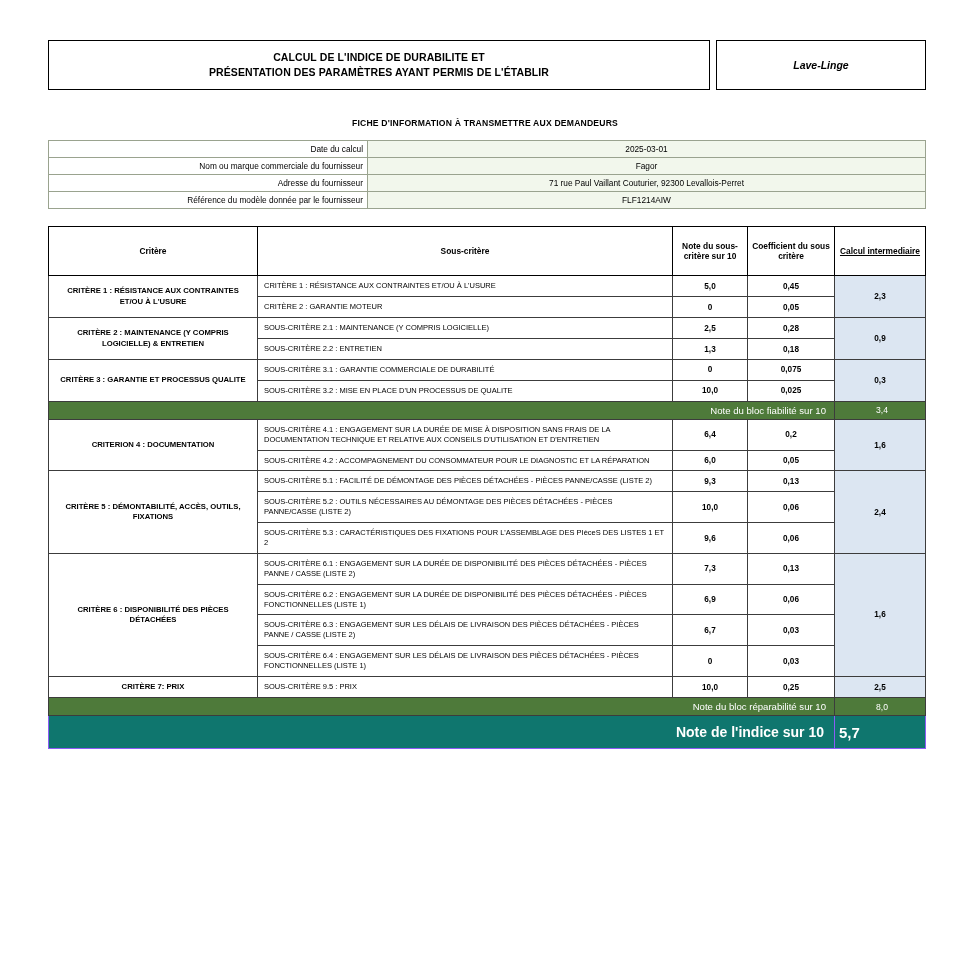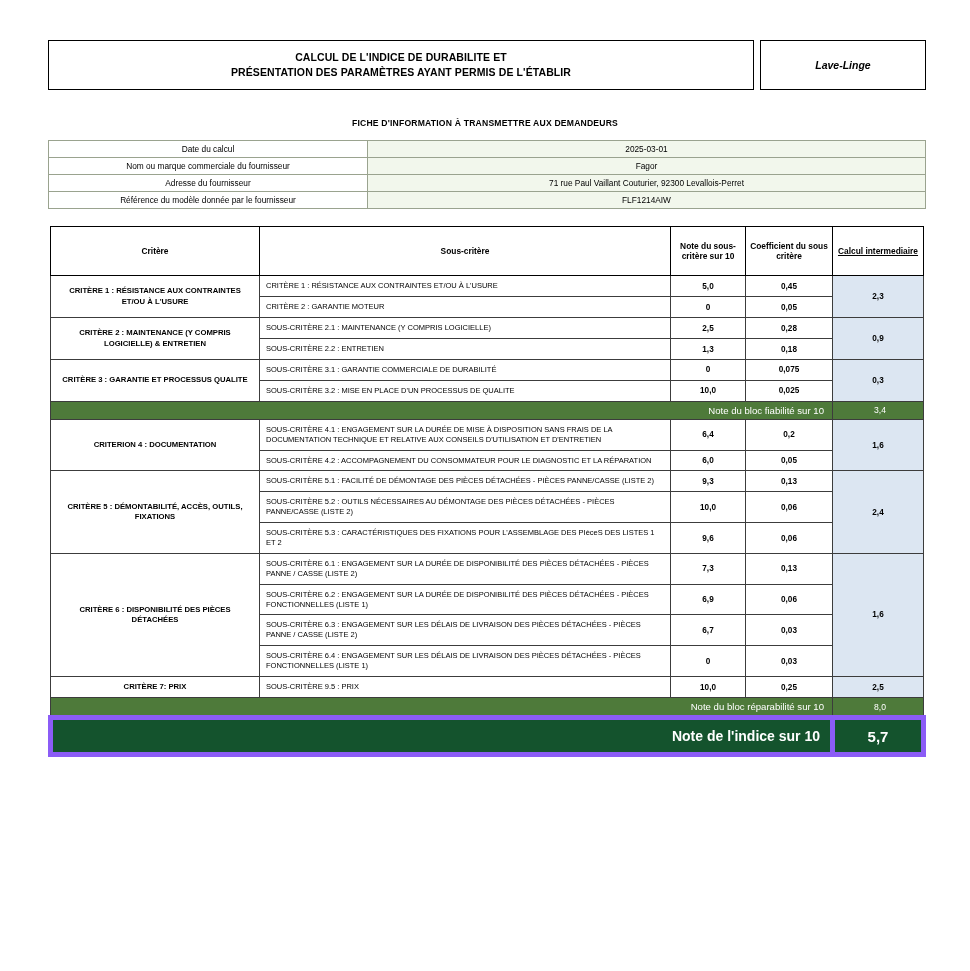--- a/index.html
+++ b/index.html
@@ -25,21 +25,21 @@
 
   
   .header-row {
     display: flex;
     margin: 40px 44px 0 48px;
     align-items: stretch;
   }
   .header-title-box {
     flex: 0 0 660px;
     border: 1.5px solid #000;
-    padding: 9px 22px;
+    padding: 9px 0;
     text-align: center;
     font-size: 10.5px;
     font-weight: bold;
     letter-spacing: 0.1px;
     line-height: 1.45;
     display: flex;
     flex-direction: column;
     justify-content: center;
   }
   .header-gap {
@@ -73,21 +73,21 @@
   }
   .info-table td {
     border: 1px solid #9aa38f;
     font-size: 8.3px;
     padding: 2px 4px;
     height: 12px;
   }
   .info-table td.label {
     width: 310px;
     background: #ffffff;
-    text-align: center;
+    text-align: right;
   }
   .info-table td.value {
     background: #f2f7ec;
     text-align: center;
   }
 
   
   .main-table {
     border-collapse: collapse;
     margin: 17px 44px 0 48px;
@@ -157,33 +157,32 @@
     padding-right: 8px;
   }
   td.block-total-value {
     text-align: center;
     font-size: 8.6px;
     background: #4e7a3a;
     padding-left: 8px;
   }
 
   tr.final-total td {
-    background: #14532d;
+    background: #0f766e;
     color: #ffffff;
     font-weight: bold;
-    border: 5px solid #8b5cf6;
+    border: 1px solid #8b5cf6;
     height: 26px;
   }
   td.final-total-label {
     text-align: right;
     font-size: 14px;
     padding-right: 10px;
   }
   td.final-total-value {
-    text-align: center;
     font-size: 15px;
     background: #2d4f82;
   }
 </style>
 </head>
 <body>
 
 <div class="page">
 
   <div class="header-row">

